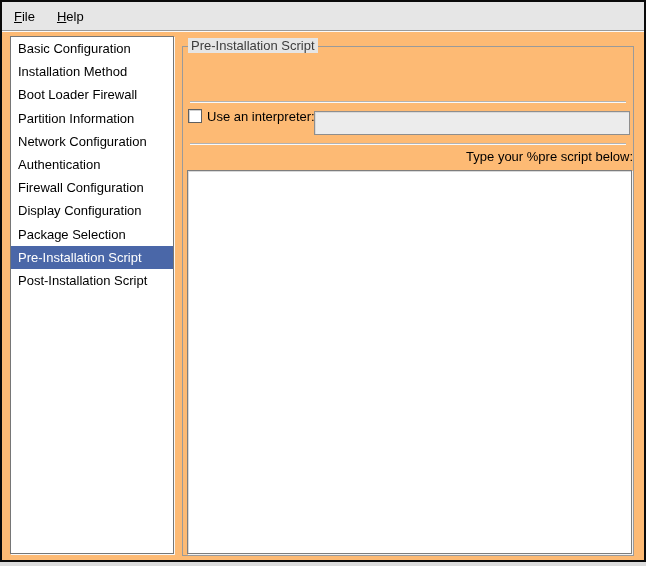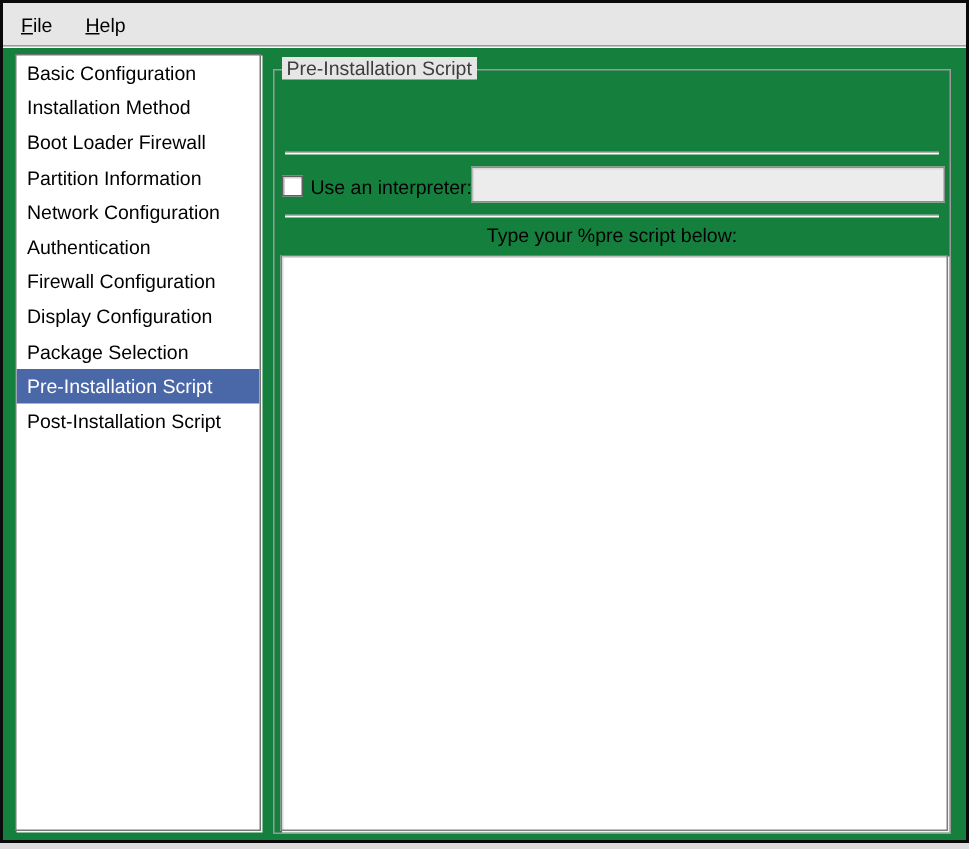--- a/index.html
+++ b/index.html
@@ -13,21 +13,21 @@
   #app {
     position: relative;
     width: 646px;
     height: 566px;
     background: #dcdcdc;
   }
   .window {
     position: absolute;
     left: 0; top: 0;
     width: 646px; height: 562px;
-    background: #15803d;
+    background: #fdba74;
     border: 2px solid #0a0a0a;
   }
   
   .menubar {
     position: absolute;
     left: 0; top: 0;
     width: 642px; height: 29px;
     display: flex;
     align-items: center;
     gap: 18px;
@@ -93,21 +93,20 @@
     background: #b2b2b2;
     box-shadow: 0 1px 0 #fafafa;
   }
   .sep1 { top: 54px; }
   .sep2 { top: 96px; }
   .interp-row {
     position: absolute;
     left: 0; top: 62px;
     width: 100%; height: 30px;
     display: flex;
-    align-items: center;
     padding-left: 5px;
   }
   .checkbox {
     width: 14px; height: 14px;
     background: #ffffff;
     border: 1px solid #5f5f5f;
     box-shadow: inset 1px 1px 0 #cfcfcf;
     flex: 0 0 auto;
     cursor: default;
   }
@@ -124,21 +123,21 @@
     box-shadow: inset 1px 1px 0 #d8d8d8;
     font-family: "Liberation Sans", "DejaVu Sans", sans-serif;
     font-size: 13px;
     padding: 0 4px;
     outline: none;
   }
   .script-label {
     position: absolute;
     left: 0; top: 102px;
     width: 100%;
-    text-align: center;
+    text-align: right;
   }
   .script-area {
     position: absolute;
     left: 4px; top: 123px;
     width: 445px; height: 384px;
     background: #ffffff;
     border: 1px solid #7d7d7d;
     box-shadow: 1px 1px 0 #f2f2f2, inset 1px 1px 0 #d9d9d9;
     resize: none;
     outline: none;

